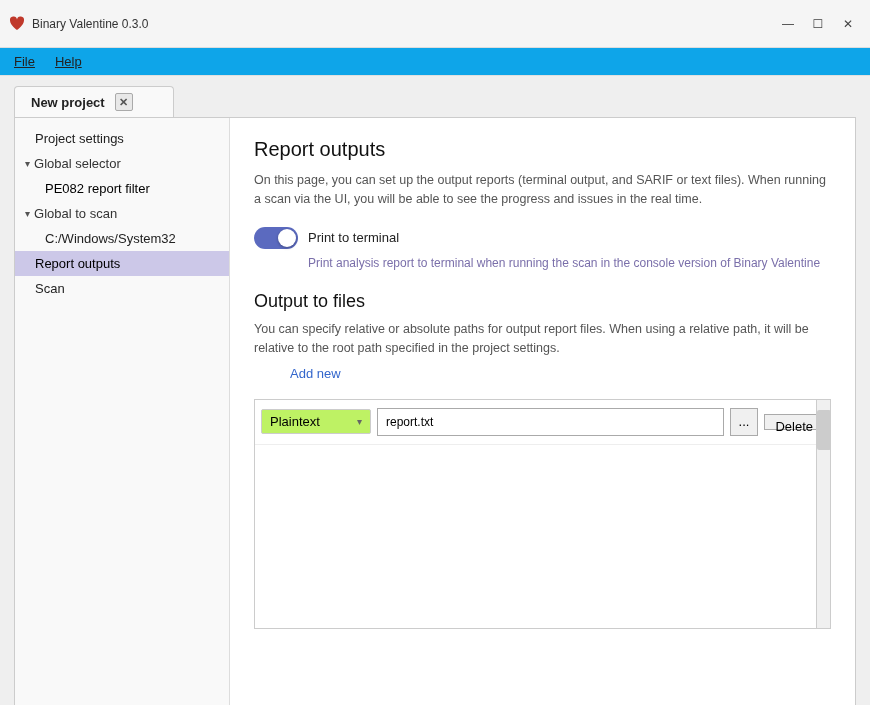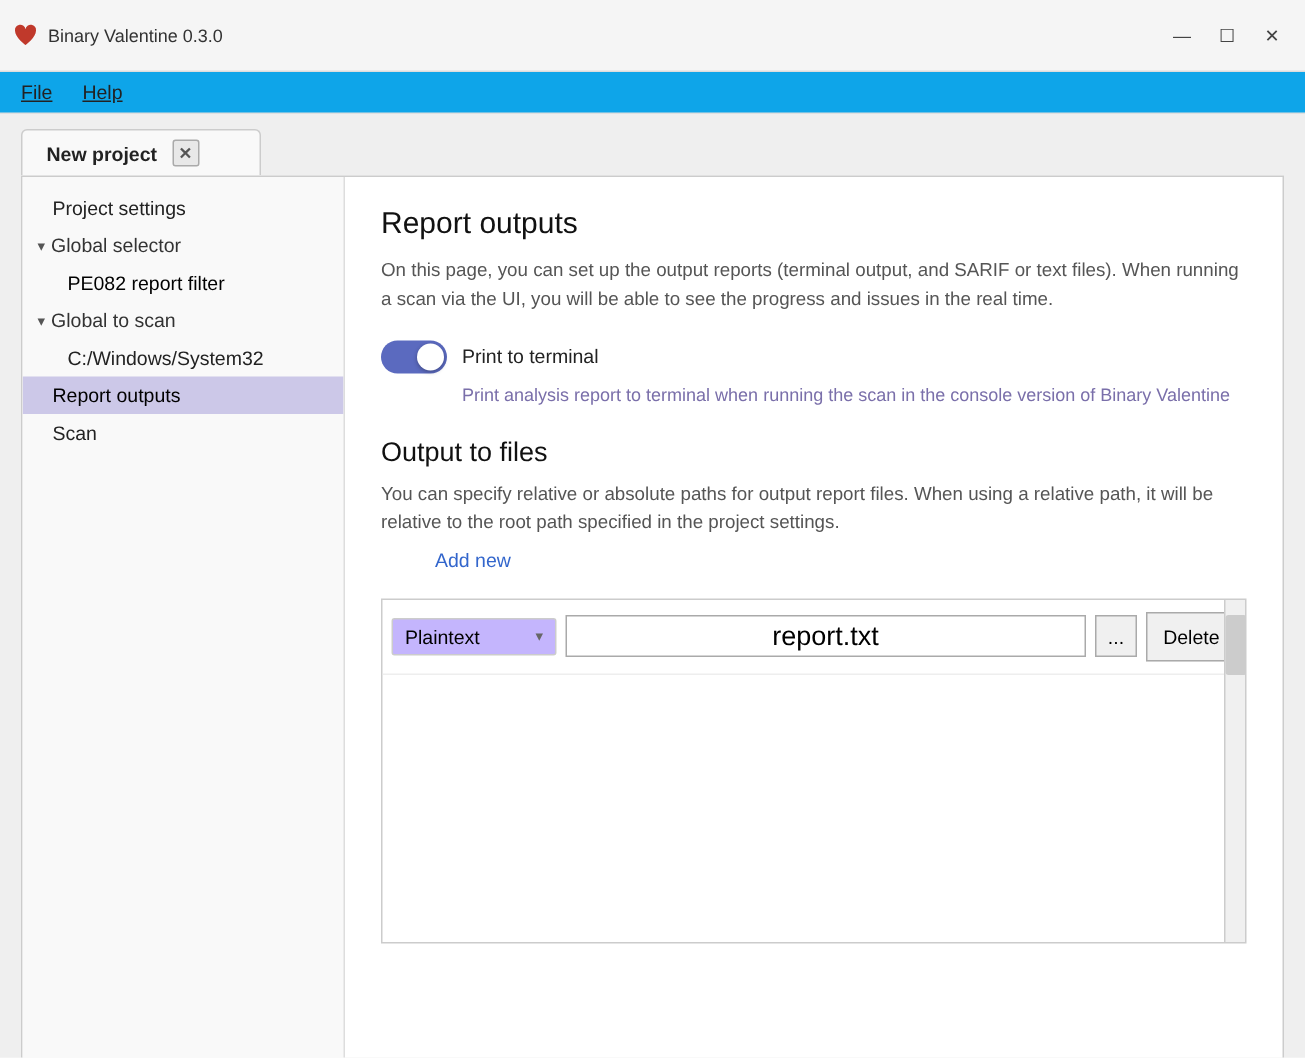--- a/index.html
+++ b/index.html
@@ -262,57 +262,56 @@
       display: flex;
       align-items: center;
       padding: 8px 6px;
       border-bottom: 1px solid #eee;
       gap: 6px;
     }
     .file-type-select {
       display: flex;
       align-items: center;
       border: 1px solid #ccc;
-      background: #c4b5fd;
+      background: #bef264;
       padding: 4px 8px;
       border-radius: 2px;
       font-size: 13px;
       min-width: 110px;
       cursor: pointer;
       gap: 4px;
     }
     .file-type-select .chevron-down {
       margin-left: auto;
       font-size: 10px;
       color: #666;
     }
     .file-path-input {
       flex: 1;
       border: 1px solid #aaa;
       padding: 4px 8px;
-      font-size: 18px;
+      font-size: 12px;
       height: 28px;
       outline: none;
-      text-align: center;
     }
     .file-browse-btn {
       border: 1px solid #aaa;
       background: #f0f0f0;
       padding: 4px 8px;
       font-size: 13px;
       cursor: pointer;
       height: 28px;
     }
     .file-delete-btn {
       border: 1px solid #aaa;
       background: #f0f0f0;
       padding: 4px 10px;
       font-size: 13px;
       cursor: pointer;
-      height: 33px;
+      height: 16px;
     }
 
     
     .file-list-scrollbar {
       position: absolute;
       right: 0;
       top: 0;
       width: 14px;
       height: 100%;
       background: #f0f0f0;

